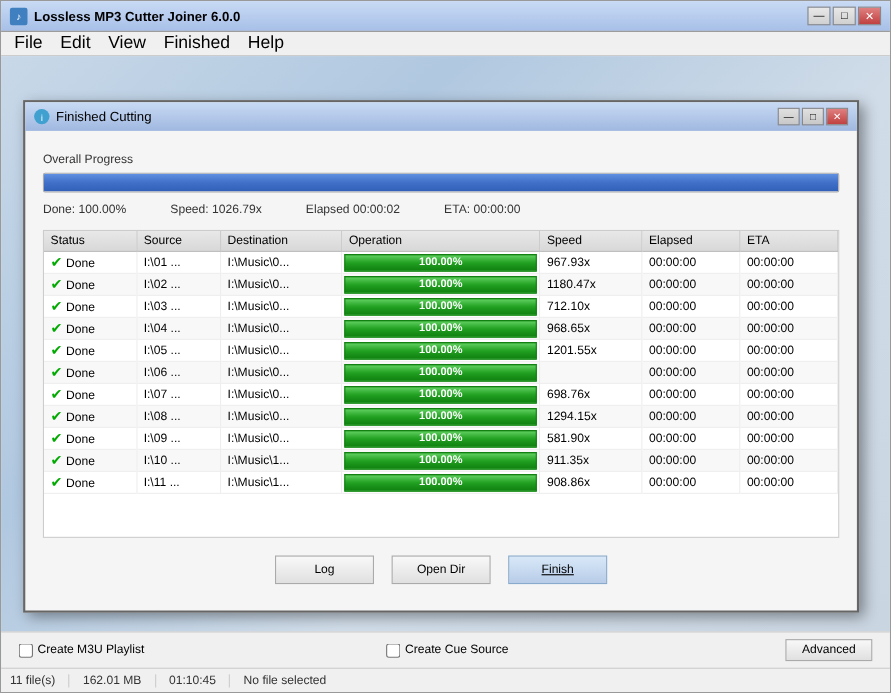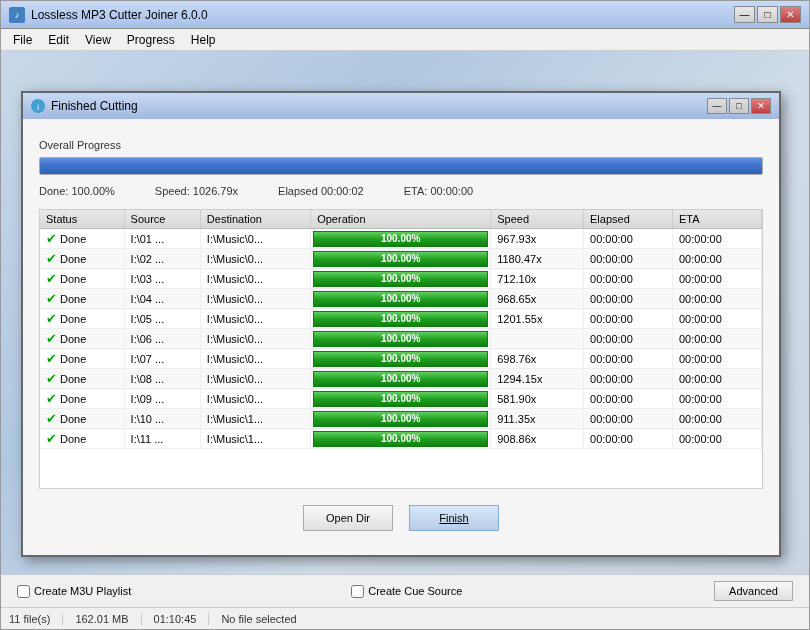--- a/index.html
+++ b/index.html
@@ -43,21 +43,21 @@
       background: #4080c0;
       border-radius: 2px;
       display: flex;
       align-items: center;
       justify-content: center;
       color: white;
       font-size: 9px;
     }
     .title-text {
       font-size: 12px;
-      font-weight: normal;
+      font-weight: bold;
       color: #000;
     }
     .title-controls {
       display: flex;
       gap: 2px;
     }
     .title-btn {
       width: 21px;
       height: 17px;
       background: linear-gradient(to bottom, #e8e8e8, #d0d0d0);
@@ -79,21 +79,21 @@
       height: 22px;
       background: #f0f0f0;
       display: flex;
       align-items: center;
       padding: 0 4px;
       border-bottom: 1px solid #ccc;
     }
     .menu-item {
       padding: 2px 8px;
       cursor: pointer;
-      font-size: 12px;
+      font-size: 16px;
       color: #000;
       text-align: right;
     }
 
     
     .main-content {
       flex: 1;
       position: relative;
       background: linear-gradient(135deg, #c8d8e8 0%, #b0c8e0 30%, #d0dce8 60%, #c8d4e0 100%);
       overflow: hidden;
@@ -344,21 +344,21 @@
       <div class="title-btn">—</div>
       <div class="title-btn">□</div>
       <div class="title-btn close-btn">✕</div>
     </div>
   </div>
 
   <div class="menu-bar">
     <span class="menu-item">File</span>
     <span class="menu-item">Edit</span>
     <span class="menu-item">View</span>
-    <span class="menu-item">Progress</span>
+    <span class="menu-item">Finished</span>
     <span class="menu-item">Help</span>
   </div>
 
   <div class="main-content">
 
     <div class="dialog-overlay">
 
       <div class="dialog-title-bar">
         <div class="dialog-title-left">
           <div class="dialog-title-icon">ℹ</div>
@@ -527,20 +527,21 @@
       </td>
       <td>908.86x</td>
       <td>00:00:00</td>
       <td>00:00:00</td>
     </tr>
               </tbody>
           </table>
         </div>
 
         <div class="dialog-buttons">
+          <button class="dialog-button">Log</button>
           <button class="dialog-button">Open Dir</button>
           <button class="dialog-button finish">Finish</button>
         </div>
 
       </div>
     </div>
 
     <div class="bottom-bar">
       <div class="bottom-options">
         <label class="checkbox-item">

